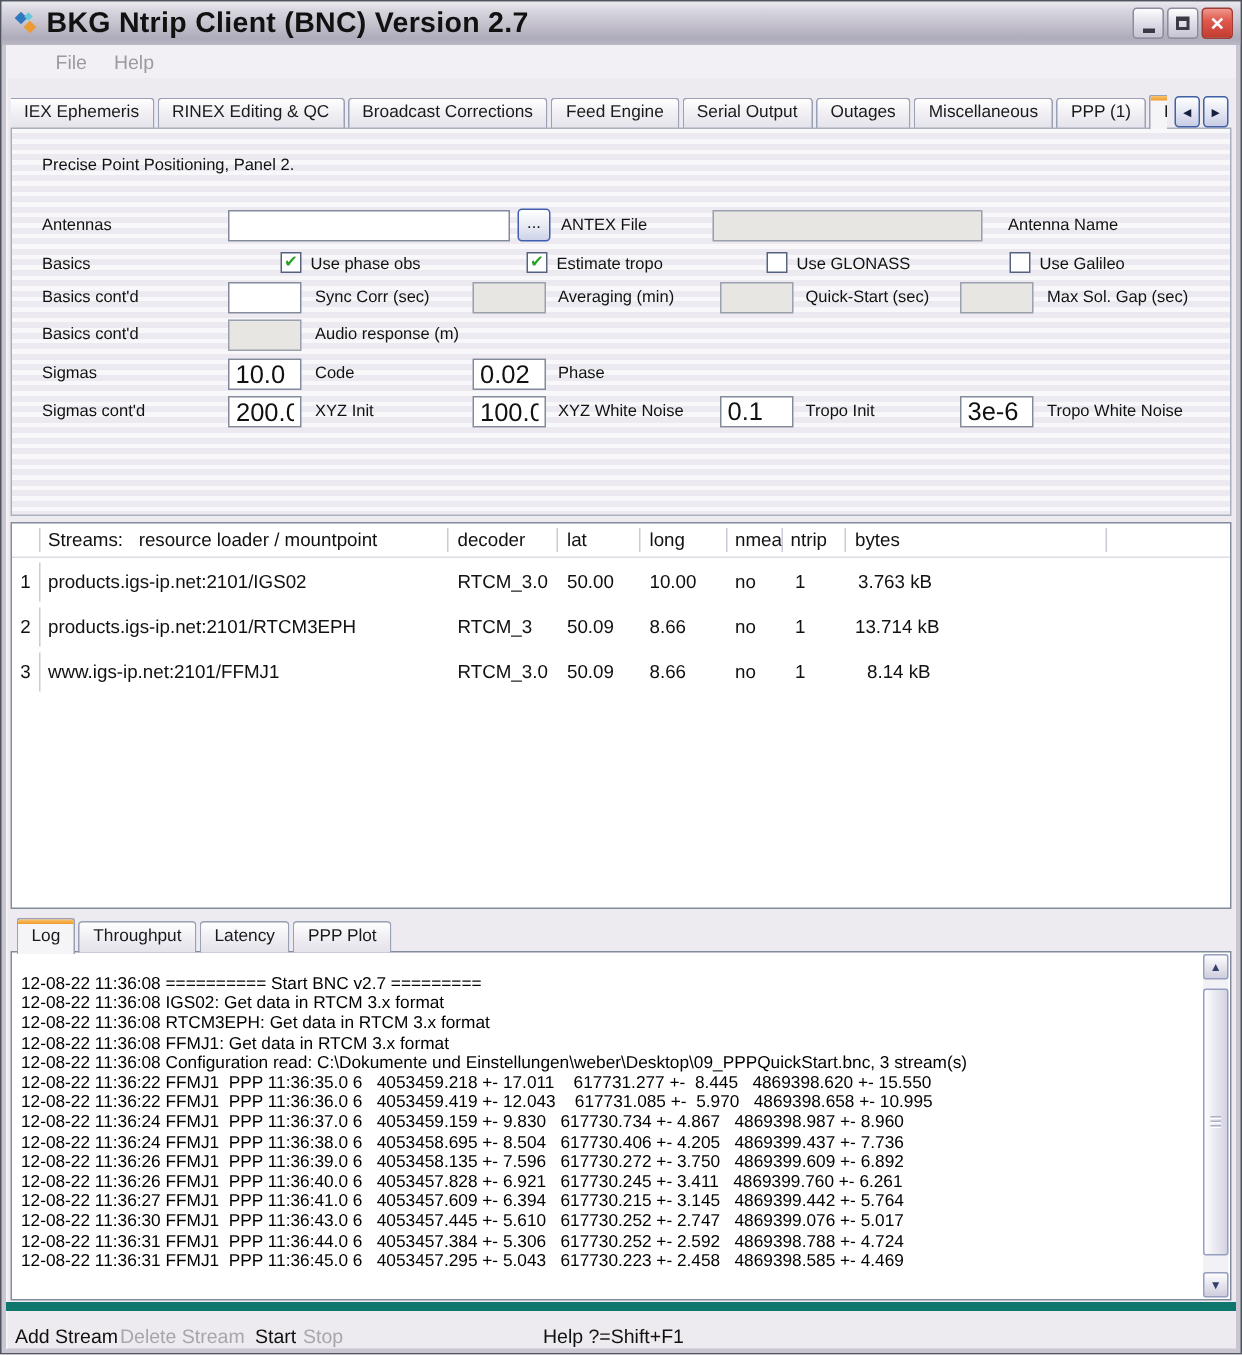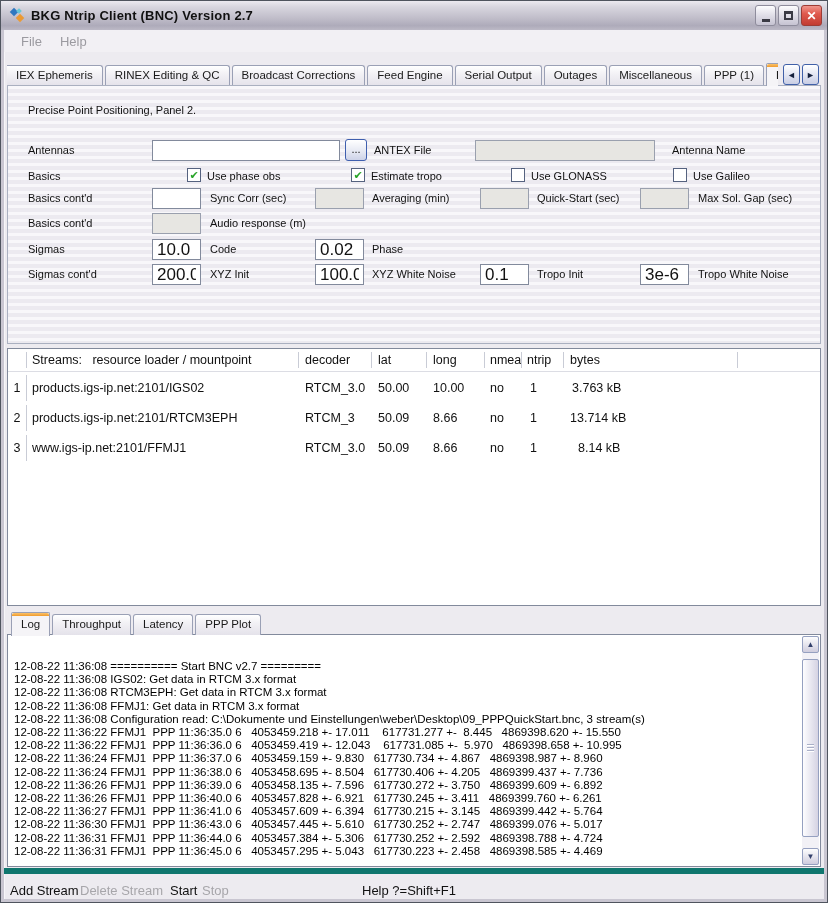--- a/index.html
+++ b/index.html
@@ -6,38 +6,38 @@
   body { background:#ffffff; font-family:"Liberation Sans", sans-serif; }
 
   .win { position:relative; width:828px; height:903px; border:1px solid #4f545e;
          background:#c9c6d1; overflow:hidden; }
 
   
   .titlebar { position:absolute; top:0; left:0; right:0; height:29px;
     background:linear-gradient(180deg,#eceaf0 0%,#d8d6df 20%,#c3c0cc 55%,#aeabba 85%,#bcb9c6 100%);
     display:flex; align-items:center; padding:0 5px; }
   .title-icon { width:17px; height:17px; margin:0 5px 0 3px; flex:0 0 auto; }
-  .title-text { font-size:13px; font-weight:bold; color:#111; letter-spacing:0.2px; }
+  .title-text { font-size:19px; font-weight:bold; color:#111; letter-spacing:0.2px; }
   .winbtns { margin-left:auto; display:flex; gap:2px; }
   .wbtn { width:21px; height:21px; border:1px solid #8e8c9c; border-radius:3px;
     background:linear-gradient(180deg,#fdfdfe 0%,#e2e0e9 45%,#c6c3d2 100%);
     display:flex; align-items:center; justify-content:center; cursor:default; }
   .wbtn .glyph { font-size:10px; color:#3a3a44; line-height:1; }
   .wbtn.close { border-color:#9d3c35;
     background:linear-gradient(180deg,#f0968d 0%,#e05a4e 40%,#c23b31 100%); }
   .wbtn.close .glyph { color:#fff; font-weight:bold; font-size:12px; }
   .min-glyph { width:8px; height:3px; background:#3a3a44; margin-top:9px; }
   .max-glyph { width:9px; height:9px; border:2px solid #3a3a44; border-top-width:3px; }
 
   
   .content { position:absolute; top:29px; left:3px; right:3px; bottom:3px;
     background:#edebf0; box-shadow:inset 1px 1px 0 #f7f6f9; }
 
   .menubar { position:absolute; top:0; left:0; right:0; height:22px; background:#f2f0f4;
-    display:flex; align-items:center; padding-left:8px; }
+    display:flex; align-items:center; padding-left:24px; }
   .menu-item { font-size:13px; color:#9b9aa0; padding:2px 9px; }
 
   
   .tabstrip { position:absolute; left:3px; right:46px; top:32px; height:24px;
     display:flex; align-items:flex-end; overflow:hidden; }
   .tab { flex:0 0 auto; height:21px; padding:3px 9px 0 9px; font-size:11.5px; color:#1a1a1a;
     background:linear-gradient(180deg,#ffffff 0%,#f2f1f5 40%,#e4e2ea 100%);
     border:1px solid #9aa0b5; border-bottom:none; border-radius:3px 3px 0 0;
     margin-right:2px; white-space:nowrap; cursor:default; }
   .tab.cut { border-left:none; border-top-left-radius:0; }
@@ -74,21 +74,21 @@
   .strow { position:absolute; left:0; right:0; height:30px; }
   .scell { position:absolute; top:8px; font-size:12.5px; color:#111; white-space:nowrap; }
   .rownum { position:absolute; left:0; width:18px; top:8px; font-size:12.5px; color:#111; text-align:center; }
 
   
   .bottom-tabstrip { position:absolute; left:7px; top:582px; height:23px;
     display:flex; align-items:flex-end; z-index:2; }
   .logbox { position:absolute; left:3px; right:3px; top:604px; height:233px;
     border:1px solid #828a9c; background:#fff; }
   .logtext { position:absolute; left:0; top:0; bottom:0; right:18px; overflow:hidden;
-    padding:25px 0 0 6px; }
+    padding:15px 0 0 6px; }
   .logline { font-size:11.5px; line-height:13.2px; color:#000; white-space:pre; }
 
   .vscroll { position:absolute; top:1px; bottom:1px; right:1px; width:17px; background:#f2f1f6; }
   .sb-btn { position:absolute; left:0; width:17px; height:17px; border:1px solid #95a0c0; border-radius:2px;
     background:linear-gradient(180deg,#fdfdfe,#e4e3ec 55%,#cfcdde 100%);
     display:flex; align-items:center; justify-content:center; font-size:8px; color:#33406b; }
   .sb-btn.up { top:0; } .sb-btn.down { bottom:0; }
   .sb-thumb { position:absolute; left:0; width:17px; top:23px; bottom:28px;
     border:1px solid #95a0c0; border-radius:2px;
     background:linear-gradient(90deg,#fdfdff,#e9e8f1 50%,#d5d3e3 100%); }

